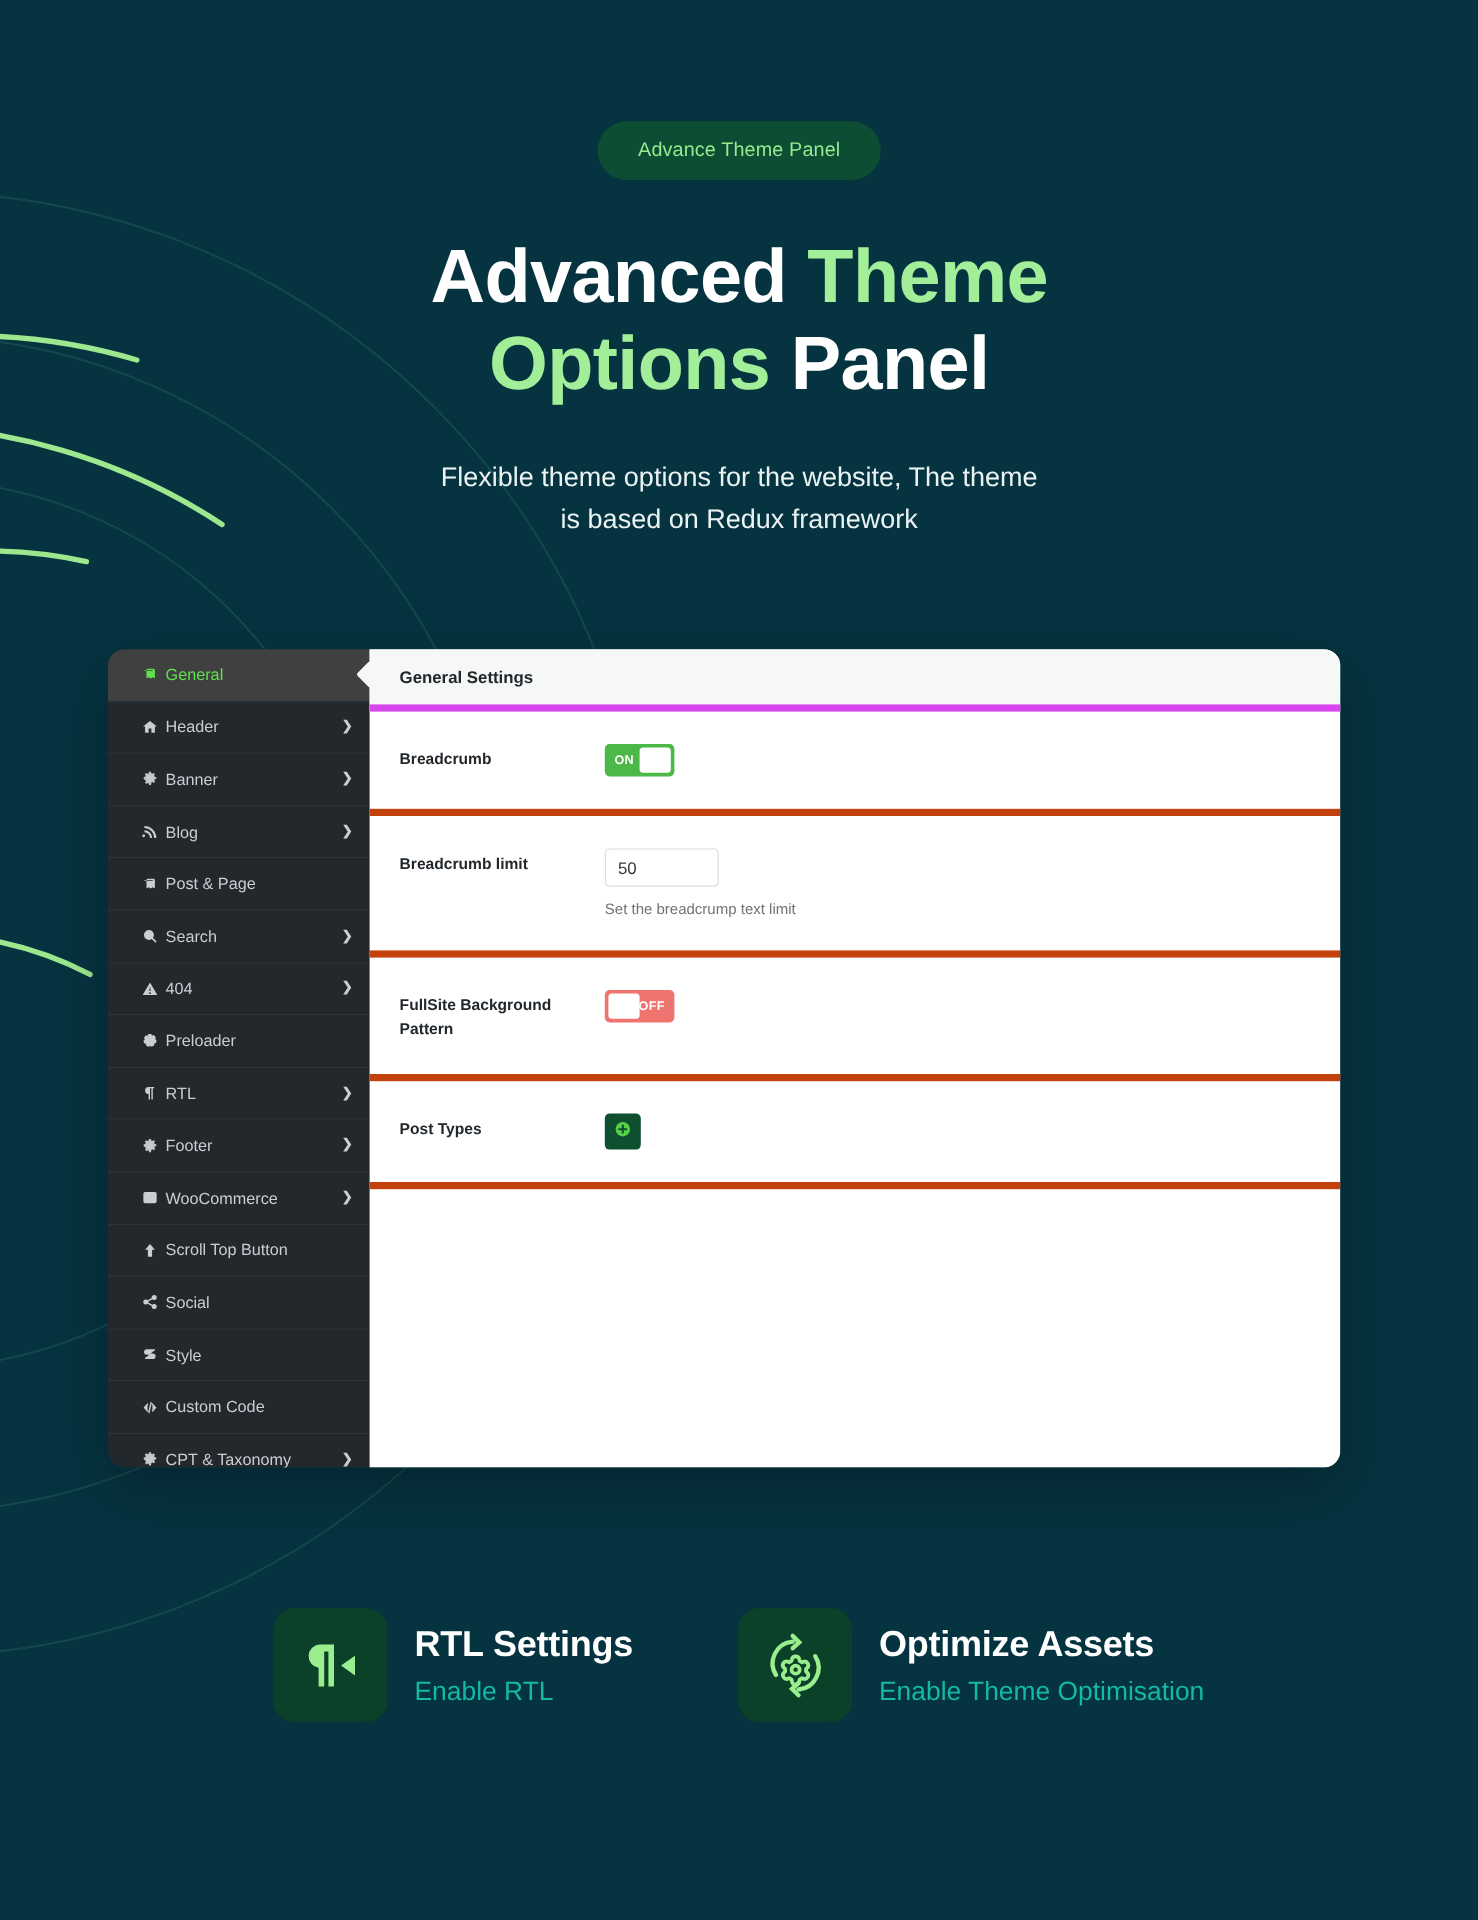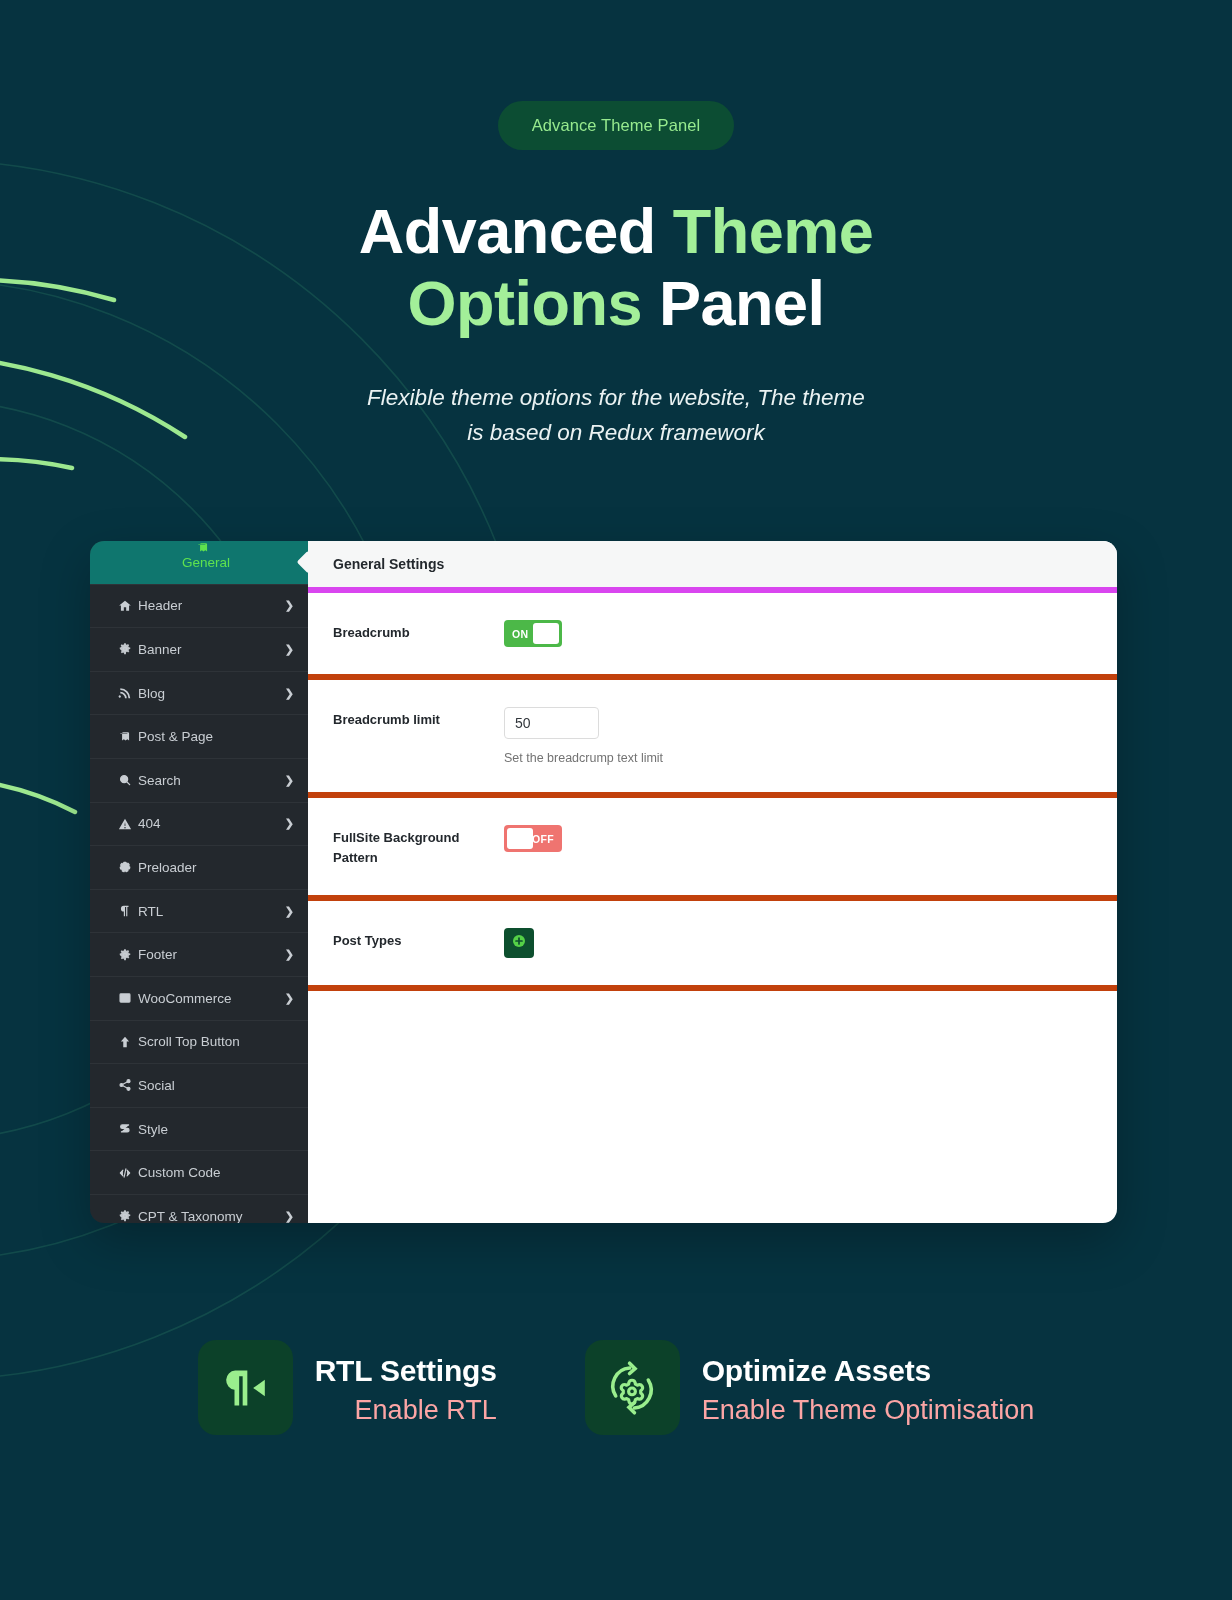--- a/index.html
+++ b/index.html
@@ -34,21 +34,20 @@
     color: #ffffff;
     letter-spacing: -0.5px;
   }
   .title .accent { color: #a3ef99; }
   .subtitle {
     margin-top: 41px;
     font-size: 22.5px;
     line-height: 35px;
     color: #eaf2f2;
     font-weight: 400;
-    font-style: italic;
   }
 
   
   .panel {
     position: absolute;
     left: 90px; top: 541px;
     width: 1027px; height: 682px;
     border-radius: 14px;
     overflow: hidden;
     display: flex;
@@ -75,23 +74,22 @@
     width: 20px; flex-shrink: 0;
     display: flex; align-items: center; justify-content: flex-start;
     color: #c9ced3;
   }
   .menu-item .mi-label { flex: 1; white-space: nowrap; }
   .menu-item .mi-caret {
     font-size: 11px; color: #c9ced3; font-weight: bold;
     line-height: 1;
   }
   .menu-item.active {
-    background: #0f766e;
+    background: #404040;
     color: #5fe24e;
-    flex-direction: column;
   }
   .menu-item.active .mi-icon,
   .menu-item.active .mi-caret { color: #5fe24e; }
   .menu-item.active::after {
     content: "";
     position: absolute;
     right: -8px; top: 50%;
     transform: translateY(-50%) rotate(45deg);
     width: 16px; height: 16px;
     background: #f6f7f7;
@@ -184,21 +182,21 @@
     background: #0c4129;
     border-radius: 18px;
     display: flex; align-items: center; justify-content: center;
     flex-shrink: 0;
   }
   .feature-title {
     font-size: 30px; font-weight: bold; color: #ffffff;
     line-height: 38px; letter-spacing: -0.2px;
   }
   .feature-sub {
-    font-size: 27px; color: #fca5a5; margin-top: 6px; line-height: 28px; text-align: right;
+    font-size: 22px; color: #14b8a6; margin-top: 6px; line-height: 28px;
   }
 </style>
 </head>
 <body>
 
 <div class="page">
 
   <svg class="arcs" viewBox="0 0 1232 1600" width="1232" height="1600" fill="none">
     <g stroke="#14footer"></g>
     <circle cx="-70" cy="770" r="370" stroke="#17534f" stroke-width="1.6" fill="none" opacity="0.75"></circle>

